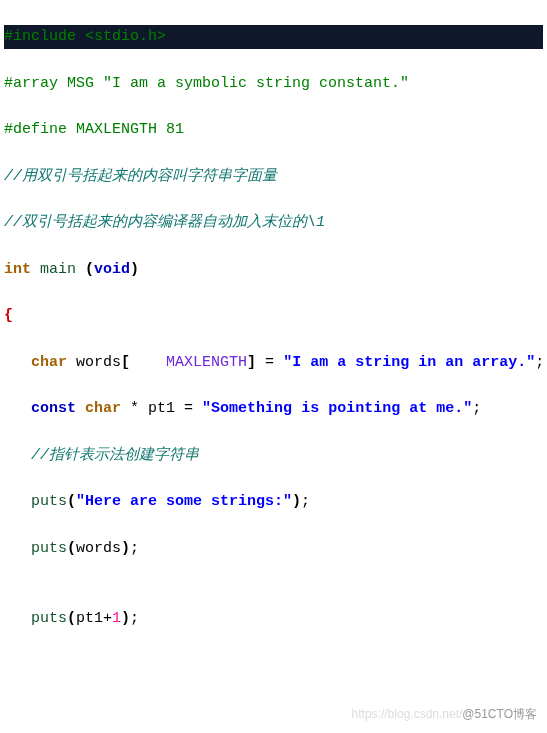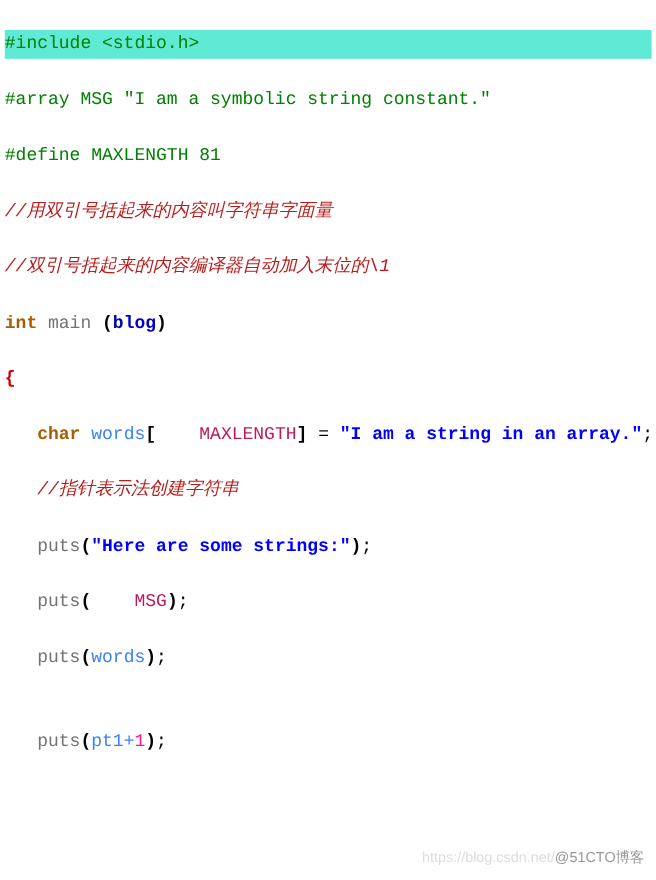--- a/index.html
+++ b/index.html
@@ -12,62 +12,62 @@
     width: 547px;
   }
   .code-container {
     white-space: pre;
     padding: 2px 4px;
   }
   .line {
     display: block;
   }
   .line.highlight {
-    background: #5eead4;
+    background: #0f172a;
     font-family: Liberation Mono, monospace;
   }
   .k-preproc { color: #008000; }
   .k-keyword { color: #0000c0; font-weight: bold; }
   .k-type    { color: #a16207; font-weight: bold; }
-  .k-func    { color: #737373; }
+  .k-func    { color: #14532d; }
   .k-string  { color: #0000ff; font-weight: bold; }
   .k-num     { color: #ff1493; }
-  .k-comment { color: #b91c1c; font-style: italic; }
+  .k-comment { color: #0f766e; font-style: italic; }
   .k-punct   { color: #000000; }
   .k-punct.bold { font-weight: bold; }
   .k-brace   { color: #d00000; font-weight: bold; }
   .k-const   { color: #0000c0; font-weight: bold; }
-  .k-ident   { color: #3b82f6; }
+  .k-ident   { color: #000000; }
   .k-op      { color: #000000; }
-  .k-macroref{ color: #be185d; padding-left: 36px; }
+  .k-macroref{ color: #6d28d9; padding-left: 36px; }
   .watermark {
     position: absolute;
     right: 10px;
     top: 705px;
     font-size: 12px;
     color: #999;
     font-family: sans-serif;
   }
   .wm-left { color: #ddd; }
 </style>
 </head>
 <body>
 
 <div class="code-container">
 <span class="line highlight"><span class="k-preproc">#include </span><span class="k-preproc">&lt;stdio.h&gt;</span></span>
 <span class="line"><span class="k-preproc">#array MSG </span><span class="k-preproc">"I am a symbolic string constant."</span></span>
 <span class="line"><span class="k-preproc">#define MAXLENGTH </span><span class="k-preproc">81</span></span>
 <span class="line"><span class="k-comment">//用双引号括起来的内容叫字符串字面量</span></span>
 <span class="line"><span class="k-comment">//双引号括起来的内容编译器自动加入末位的\1</span></span>
-<span class="line"><span class="k-type">int</span><span class="k-func"> main </span><span class="k-punct bold">(</span><span class="k-keyword">blog</span><span class="k-punct bold">)</span></span>
+<span class="line"><span class="k-type">int</span><span class="k-func"> main </span><span class="k-punct bold">(</span><span class="k-keyword">void</span><span class="k-punct bold">)</span></span>
 <span class="line"><span class="k-brace">{</span></span>
 <span class="line"><span>   </span><span class="k-type">char</span><span> </span><span class="k-ident">words</span><span class="k-punct bold">[</span><span class="k-macroref">MAXLENGTH</span><span class="k-punct bold">]</span><span class="k-op"> = </span><span class="k-string">"I am a string in an array."</span><span class="k-punct">;</span></span>
+<span class="line"><span>   </span><span class="k-const">const</span><span> </span><span class="k-type">char</span><span class="k-op"> * </span><span class="k-ident">pt1</span><span class="k-op"> = </span><span class="k-string">"Something is pointing at me."</span><span class="k-punct">;</span></span>
 <span class="line"><span>   </span><span class="k-comment">//指针表示法创建字符串</span></span>
 <span class="line"><span>   </span><span class="k-func">puts</span><span class="k-punct bold">(</span><span class="k-string">"Here are some strings:"</span><span class="k-punct bold">)</span><span class="k-punct">;</span></span>
-<span class="line"><span>   </span><span class="k-func">puts</span><span class="k-punct bold">(</span><span class="k-macroref">MSG</span><span class="k-punct bold">)</span><span class="k-punct">;</span></span>
 <span class="line"><span>   </span><span class="k-func">puts</span><span class="k-punct bold">(</span><span class="k-ident">words</span><span class="k-punct bold">)</span><span class="k-punct">;</span></span>
 <span class="line"><span></span></span>
 <span class="line"><span>   </span><span class="k-func">puts</span><span class="k-punct bold">(</span><span class="k-ident">pt1+</span><span class="k-num">1</span><span class="k-punct bold">)</span><span class="k-punct">;</span></span>
 
 
 
 
 
 
 <span class="line"><span></span></span>

